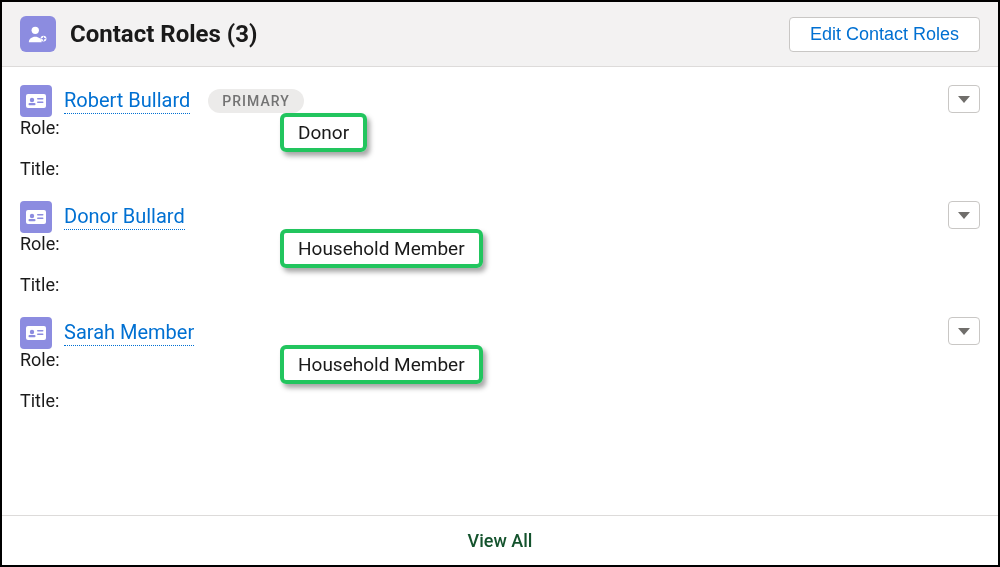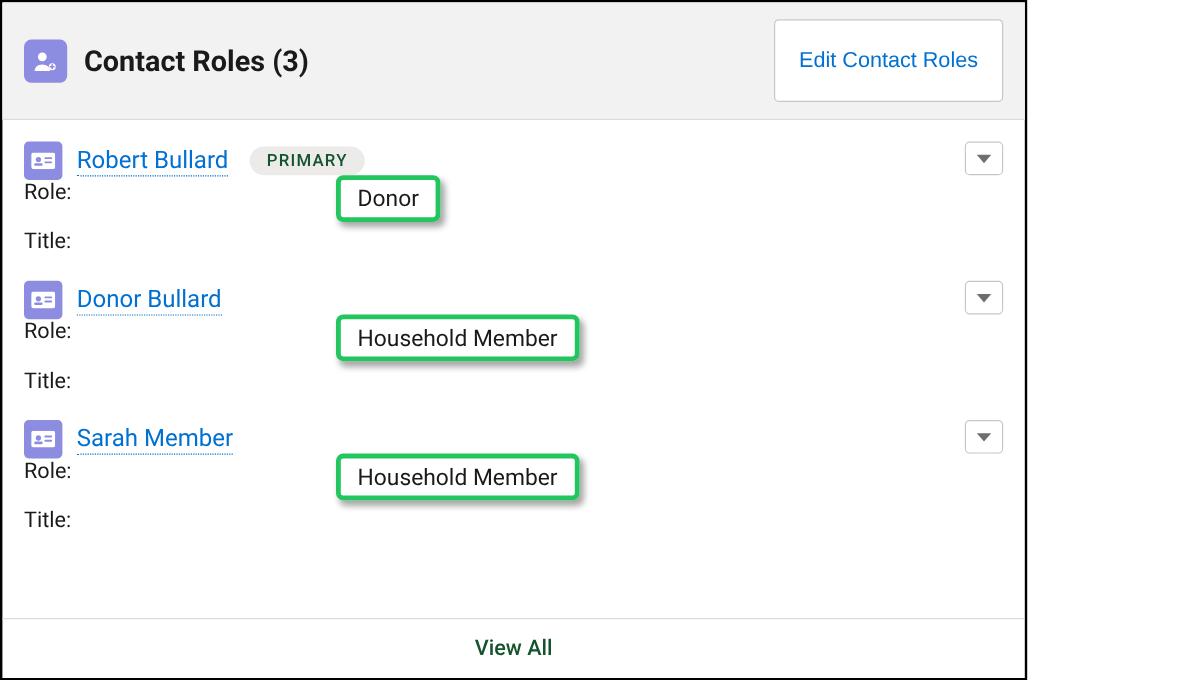--- a/index.html
+++ b/index.html
@@ -4,21 +4,21 @@
 <style>
   * { box-sizing: border-box; margin: 0; padding: 0; }
   body {
     font-family: -apple-system, BlinkMacSystemFont, "Segoe UI", Roboto, Helvetica, Arial, sans-serif;
     background: #fff;
     width: 1000px;
     height: 567px;
     overflow: hidden;
   }
   .panel {
-    width: 856px;
+    width: 1000px;
     height: 567px;
     border: 2px solid #000;
     background: #fff;
     display: flex;
     flex-direction: column;
   }
   .panel-header {
     background: #f3f2f2;
     border-bottom: 1px solid #dddbda;
     padding: 14px 18px;
@@ -43,21 +43,21 @@
   }
   .header-title {
     font-size: 24px;
     font-weight: 700;
     color: #1a1a1a;
   }
   .edit-btn {
     background: #fff;
     border: 1px solid #c9c7c5;
     border-radius: 4px;
-    padding: 23px 20px;
+    padding: 6px 20px;
     font-size: 18px;
     color: #0070d2;
     cursor: pointer;
     font-weight: 500;
   }
   .panel-body {
     padding: 10px 18px 0 18px;
     flex: 1;
     overflow: visible;
   }
@@ -88,21 +88,21 @@
     text-decoration: none;
     border-bottom: 1px dotted #0070d2;
     padding-bottom: 1px;
   }
   .primary-badge {
     background: #ecebea;
     border-radius: 15px;
     padding: 4px 14px;
     font-size: 14px;
     letter-spacing: 1px;
-    color: #14532d;
+    color: #737373;
     font-weight: 500;
     margin-left: 6px;
   }
   .row-action {
     position: absolute;
     right: 0;
     top: 8px;
     width: 32px;
     height: 28px;
     border: 1px solid #c9c7c5;

